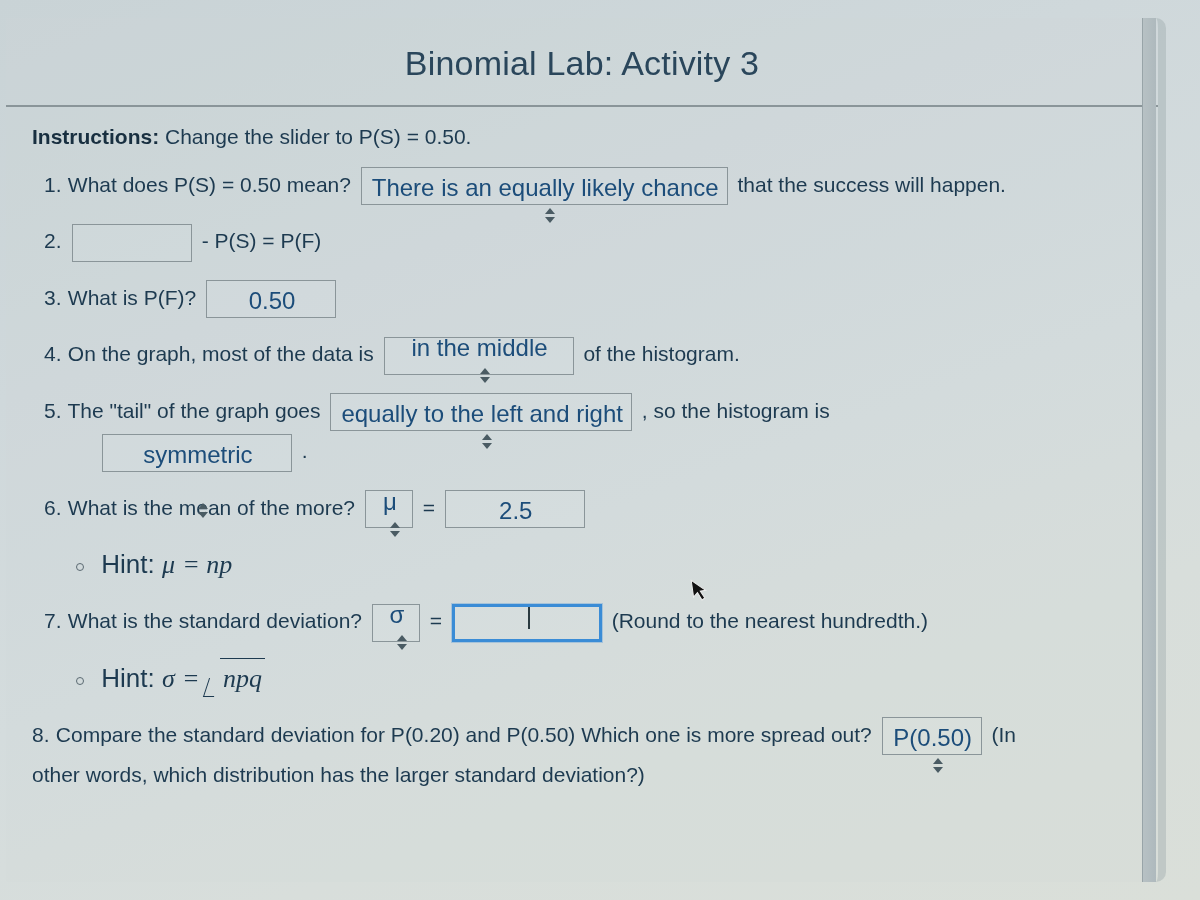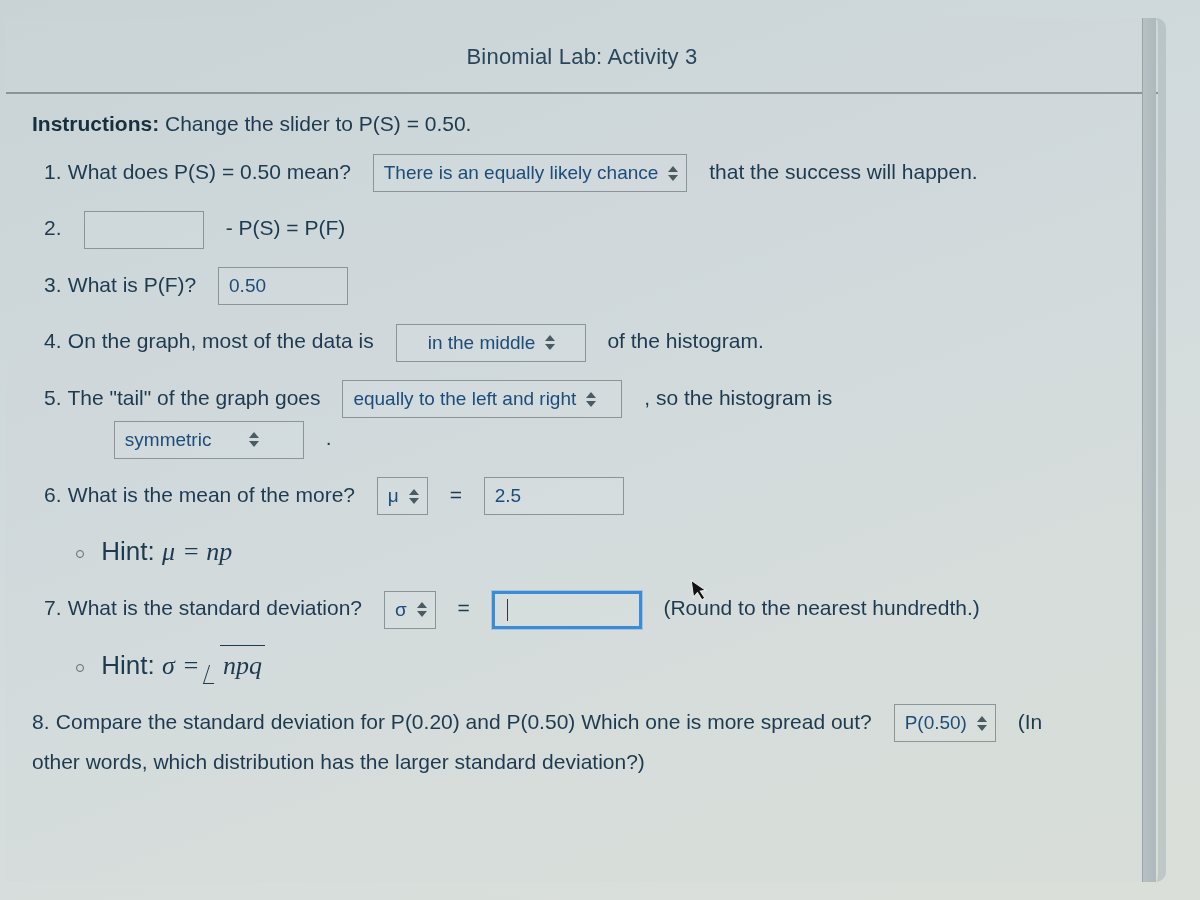--- a/index.html
+++ b/index.html
@@ -20,21 +20,21 @@
     width: 1160px;
     margin-left: 4px;
     background: rgba(210,215,214,0.15);
     border-radius: 2px 10px 10px 2px;
     padding: 0 0 30px 0;
     border-right: 8px solid rgba(120,135,140,0.25);
     height: 864px;
   }
   .title {
     text-align: center;
-    font-size: 22px;
+    font-size: 34px;
     color: #2a465b;
     letter-spacing: 0.2px;
     padding: 26px 0 22px 0;
     font-weight: 400;
   }
   hr.rule {
     border: none;
     border-top: 2px solid #8a9599;
     margin: 0;
   }
@@ -73,25 +73,26 @@
     background: transparent;
   }
   .italic { font-style: italic; font-family: "Times New Roman", serif; }
   .select-box, .text-box {
     display: inline-flex;
     align-items: center;
     height: 38px;
     border: 1.7px solid #8a9599;
     background: rgba(255,255,255,0.06);
     padding: 0 8px 0 10px;
-    font-size: 19px;
+    font-size: 24px;
     color: #1c4d7a;
     vertical-align: middle;
-    margin: 0 16px;
+    margin: 0 4px;
     position: relative;
+    flex-direction: column;
   }
   .select-box.wide { min-width: 300px; }
   .select-box.med  { min-width: 160px; }
   .select-box.narrow{ min-width: 48px; justify-content:center; }
   .select-box .spinners,
   .spinners {
     display: inline-flex;
     flex-direction: column;
     margin-left: 10px;
     line-height: 6px;

